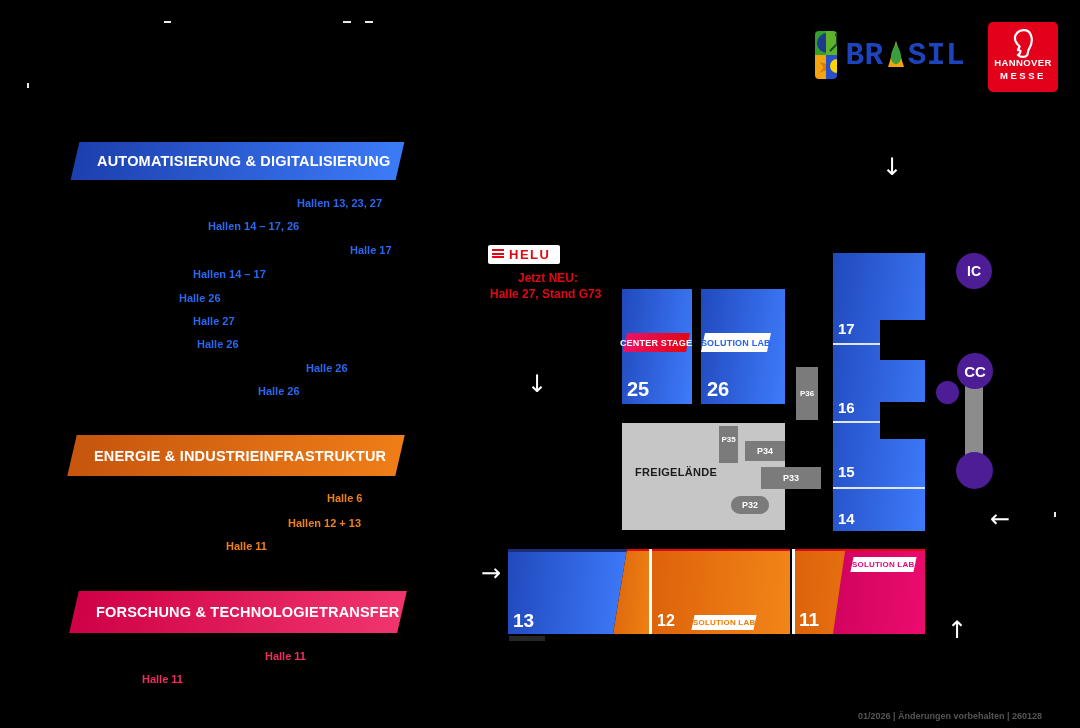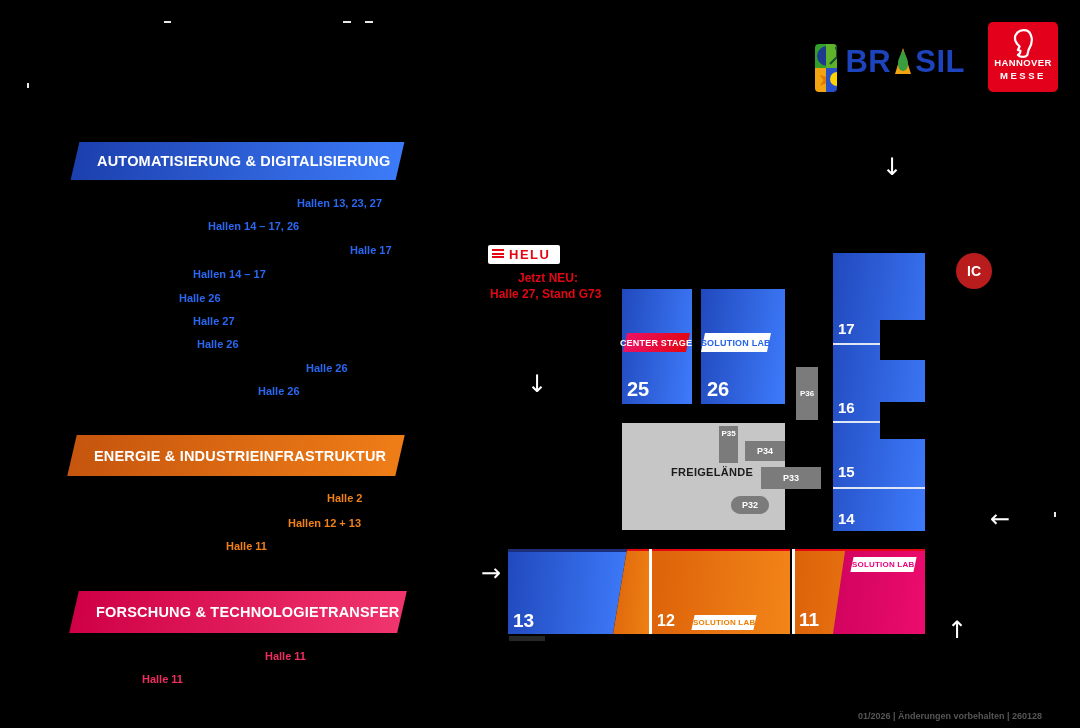--- a/index.html
+++ b/index.html
@@ -11,37 +11,37 @@
   .banner>span{transform:skewX(13deg);color:#fff;font-weight:bold;font-size:14.5px;
                letter-spacing:.2px;padding-left:22px;white-space:nowrap;}
   .hall{position:absolute;}
   .blue-g{background:linear-gradient(97deg,#2149bd,#3e7bfb);}
   .num{position:absolute;color:#fff;font-weight:bold;line-height:1;}
   .badge{position:absolute;transform:skewX(-12deg);display:flex;align-items:center;justify-content:center;}
   .badge>span{transform:skewX(12deg);font-weight:bold;font-size:9px;letter-spacing:.2px;white-space:nowrap;}
   .pbox{position:absolute;background:#7b7b7b;color:#fff;font-weight:bold;font-size:9px;
         display:flex;align-items:center;justify-content:center;}
   .arrow{position:absolute;color:#fff;font-family:"DejaVu Sans",sans-serif;font-size:24px;line-height:1;}
-  .circle{position:absolute;background:#b91c1c;border-radius:50%;display:flex;align-items:center;
+  .circle{position:absolute;background:#4c1d95;border-radius:50%;display:flex;align-items:center;
           justify-content:center;color:#fff;font-weight:bold;}
   .mark{position:absolute;background:#e9e9e9;}
   .divline{position:absolute;background:#dfe6f5;}
 </style>
 </head>
 <body>
 
 <div class="stage">
 
   <div class="mark" style="left:164px;top:21px;width:7px;height:2px;"></div>
   <div class="mark" style="left:343px;top:21px;width:8px;height:2px;"></div>
   <div class="mark" style="left:365px;top:21px;width:8px;height:2px;"></div>
   <div class="mark" style="left:27px;top:83px;width:2px;height:5px;"></div>
   <div class="mark" style="left:1054px;top:512px;width:2px;height:5px;"></div>
 
-  <div class="abs" style="left:815px;top:44px;width:150px;height:50px;display:flex;align-items:flex-start;">
+  <div class="abs" style="left:815px;top:30px;width:150px;height:50px;display:flex;align-items:center;font-family:Liberation Mono, monospace;">
     <div style="position:relative;width:48px;height:48px;border-radius:4px;overflow:hidden;display:grid;grid-template-columns:1fr 1fr;grid-template-rows:1fr 1fr;">
       <div style="background:#33a02c;position:relative;">
         <div style="position:absolute;left:2px;top:2px;width:20px;height:20px;border-radius:50%;background:#1d3a8f;"></div>
       </div>
       <div style="background:#5fb32a;position:relative;">
         <svg width="24" height="24" viewBox="0 0 24 24" style="position:absolute;left:0;top:0;">
           <polyline points="4,20 11,13 11,5" fill="none" stroke="#14502a" stroke-width="2"></polyline>
           <polyline points="14,20 18,14 18,8" fill="none" stroke="#14502a" stroke-width="2"></polyline>
           <circle cx="11" cy="4" r="2" fill="#14502a"></circle>
             <circle cx="18" cy="7" r="1.8" fill="#14502a"></circle>
@@ -82,21 +82,21 @@
   <div class="t" style="left:193px;top:268px;font-size:11px;color:#2a67f2;">Hallen 14 – 17</div>
   <div class="t" style="left:179px;top:292px;font-size:11px;color:#2a67f2;">Halle 26</div>
   <div class="t" style="left:193px;top:315px;font-size:11px;color:#2a67f2;">Halle 27</div>
   <div class="t" style="left:197px;top:338px;font-size:11px;color:#2a67f2;">Halle 26</div>
   <div class="t" style="left:306px;top:362px;font-size:11px;color:#2a67f2;">Halle 26</div>
   <div class="t" style="left:258px;top:385px;font-size:11px;color:#2a67f2;">Halle 26</div>
 
   <div class="banner" style="left:72px;top:435px;width:328px;height:41px;background:linear-gradient(93deg,#c6550e,#ef7d17);">
     <span>ENERGIE &amp; INDUSTRIEINFRASTRUKTUR</span>
   </div>
-  <div class="t" style="left:327px;top:492px;font-size:11px;color:#f08119;">Halle 2</div>
+  <div class="t" style="left:327px;top:492px;font-size:11px;color:#f08119;">Halle 6</div>
   <div class="t" style="left:288px;top:517px;font-size:11px;color:#f08119;">Hallen 12 + 13</div>
   <div class="t" style="left:226px;top:540px;font-size:11px;color:#f08119;">Halle 11</div>
 
   <div class="banner" style="left:74px;top:591px;width:328px;height:42px;background:linear-gradient(93deg,#cf0046,#f0356d);">
     <span>FORSCHUNG &amp; TECHNOLOGIETRANSFER</span>
   </div>
   <div class="t" style="left:265px;top:650px;font-size:11px;color:#ed2e5e;">Halle 11</div>
   <div class="t" style="left:142px;top:673px;font-size:11px;color:#ed2e5e;">Halle 11</div>
 
   <div class="abs" style="left:488px;top:245px;width:72px;height:19px;background:#fff;border-radius:2px;display:flex;align-items:center;padding:0 4px;box-sizing:border-box;">
@@ -124,41 +124,47 @@
     <div class="badge" style="left:2px;top:44px;width:66px;height:19px;background:#fff;">
       <span style="color:#2563eb;">SOLUTION LAB</span>
     </div>
     <div class="num" style="left:6px;bottom:5px;font-size:20px;">26</div>
   </div>
 
   <div class="pbox" style="left:796px;top:367px;width:22px;height:53px;font-size:8px;">P36</div>
 
 
   <div class="abs" style="left:622px;top:423px;width:163px;height:107px;background:#c6c6c6;">
-    <div class="t" style="left:13px;top:43px;font-size:11px;color:#1b1b1b;letter-spacing:.3px;margin-left:36px;">FREIGELÄNDE</div>
-    <div class="pbox" style="left:97px;top:3px;width:19px;height:37px;align-items:flex-start;padding-top:3px;box-sizing:border-box;font-size:8px;">P35</div>
+    <div class="t" style="left:13px;top:43px;font-size:11px;color:#1b1b1b;letter-spacing:.3px;">FREIGELÄNDE</div>
+    <div class="pbox" style="left:97px;top:3px;width:19px;height:37px;align-items:flex-start;padding-top:9px;box-sizing:border-box;font-size:8px;">P35</div>
     <div class="pbox" style="left:123px;top:18px;width:40px;height:20px;">P34</div>
     <div class="pbox" style="left:139px;top:44px;width:60px;height:22px;">P33</div>
     <div class="pbox" style="left:109px;top:73px;width:38px;height:18px;border-radius:9px;">P32</div>
   </div>
 
   <div class="hall blue-g" style="left:833px;top:253px;width:92px;height:278px;">
     <div class="abs" style="left:47px;top:67px;width:45px;height:40px;background:#000;"></div>
     <div class="abs" style="left:47px;top:149px;width:45px;height:37px;background:#000;"></div>
     <div class="divline" style="left:0;top:90px;width:47px;height:1.5px;"></div>
     <div class="divline" style="left:0;top:168px;width:47px;height:1.5px;"></div>
     <div class="divline" style="left:0;top:234px;width:92px;height:1.5px;"></div>
     <div class="num" style="left:5px;top:68px;font-size:15px;">17</div>
     <div class="num" style="left:5px;top:147px;font-size:15px;">16</div>
     <div class="num" style="left:5px;top:211px;font-size:15px;">15</div>
     <div class="num" style="left:5px;top:258px;font-size:15px;">14</div>
   </div>
 
   <div class="circle" style="left:956px;top:253px;width:36px;height:36px;font-size:14px;">IC</div>
 
+  <div class="abs" style="left:930px;top:350px;width:70px;height:142px;">
+    <div class="abs" style="left:35px;top:21px;width:18px;height:100px;background:#8c8c8c;"></div>
+    <div class="circle" style="left:6px;top:31px;width:23px;height:23px;"></div>
+    <div class="circle" style="left:26px;top:102px;width:37px;height:37px;"></div>
+    <div class="circle" style="left:27px;top:3px;width:36px;height:36px;font-size:15px;">CC</div>
+  </div>
 
   <div class="hall" style="left:508px;top:549px;width:119px;height:85px;box-sizing:border-box;border-top:3px solid #1d2d77;
        background:linear-gradient(95deg,#2149bd,#3e7bfb);clip-path:polygon(0 0,100% 0,88.2% 100%,0 100%);">
     <div class="num" style="left:5px;bottom:4px;font-size:19px;">13</div>
   </div>
 
   <div class="hall" style="left:613px;top:549px;width:38px;height:85px;box-sizing:border-box;border-top:2px solid #e30613;
        background:linear-gradient(95deg,#dd640b,#ef8214);clip-path:polygon(36.8% 0,100% 0,100% 100%,0 100%);"></div>
   <div class="abs" style="left:649px;top:549px;width:2.5px;height:85px;background:#fff;"></div>
 

